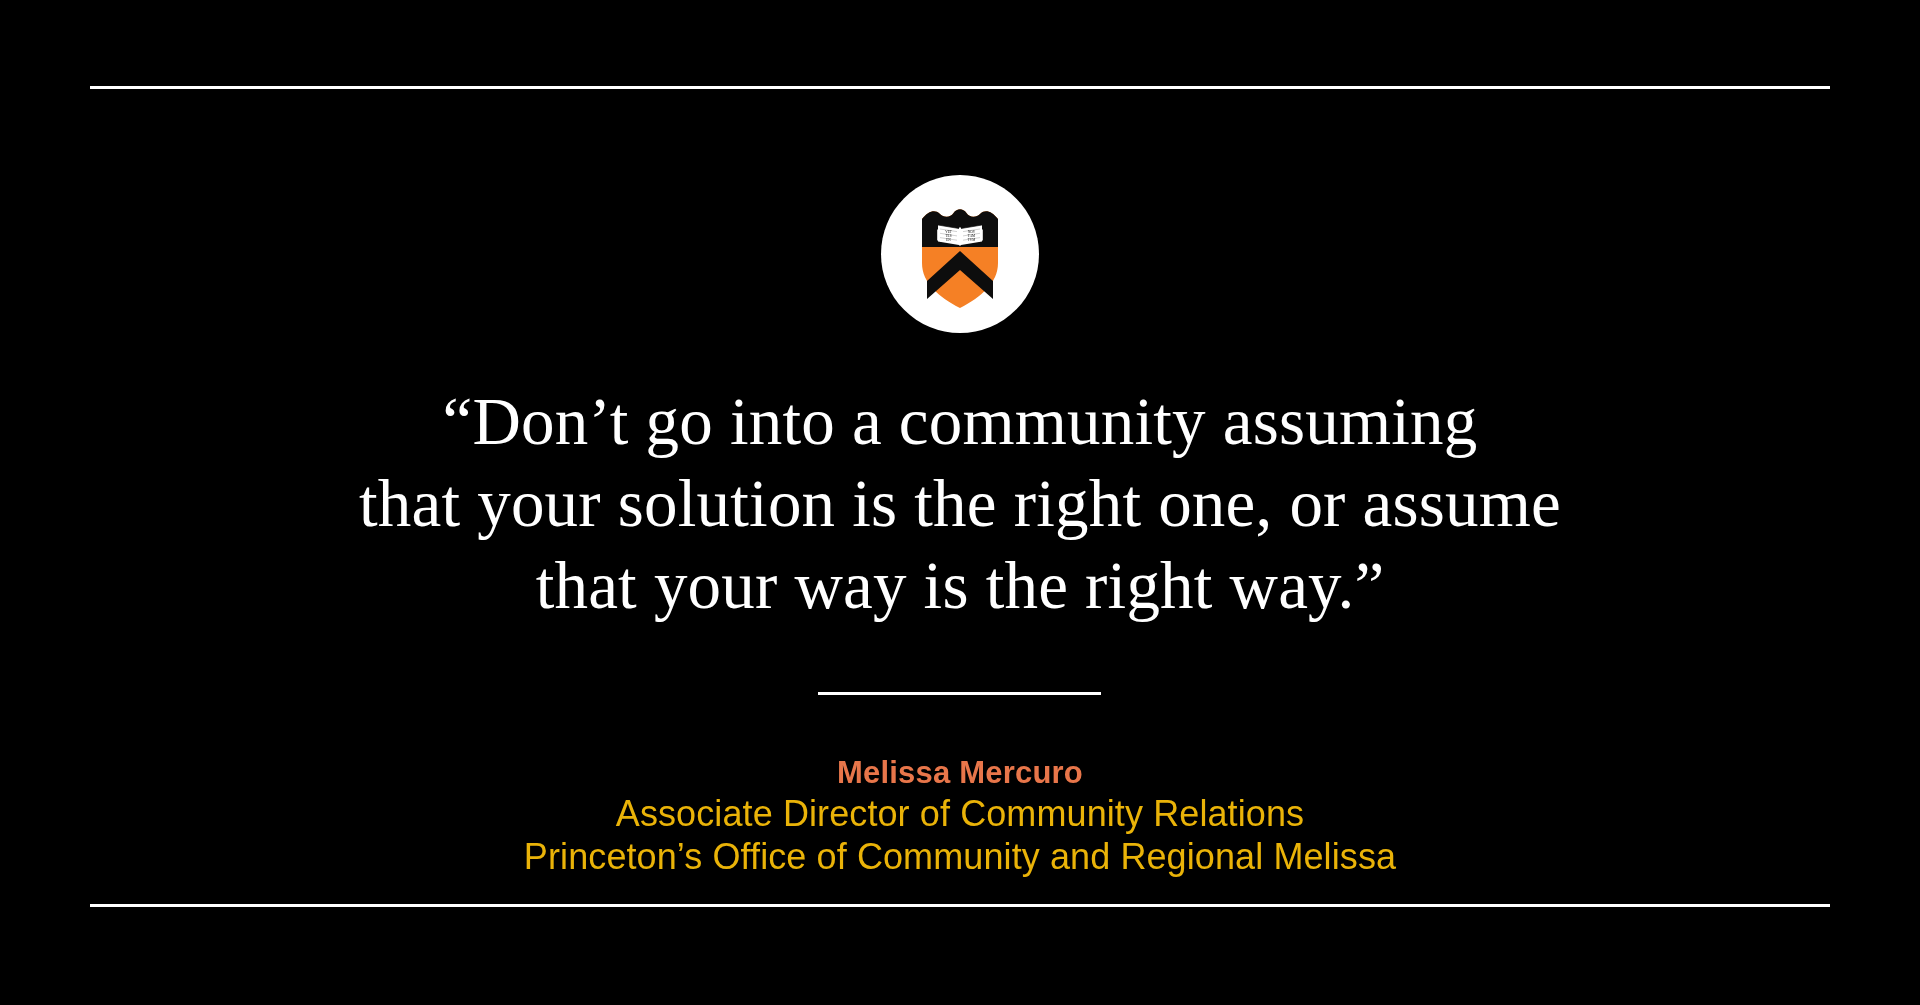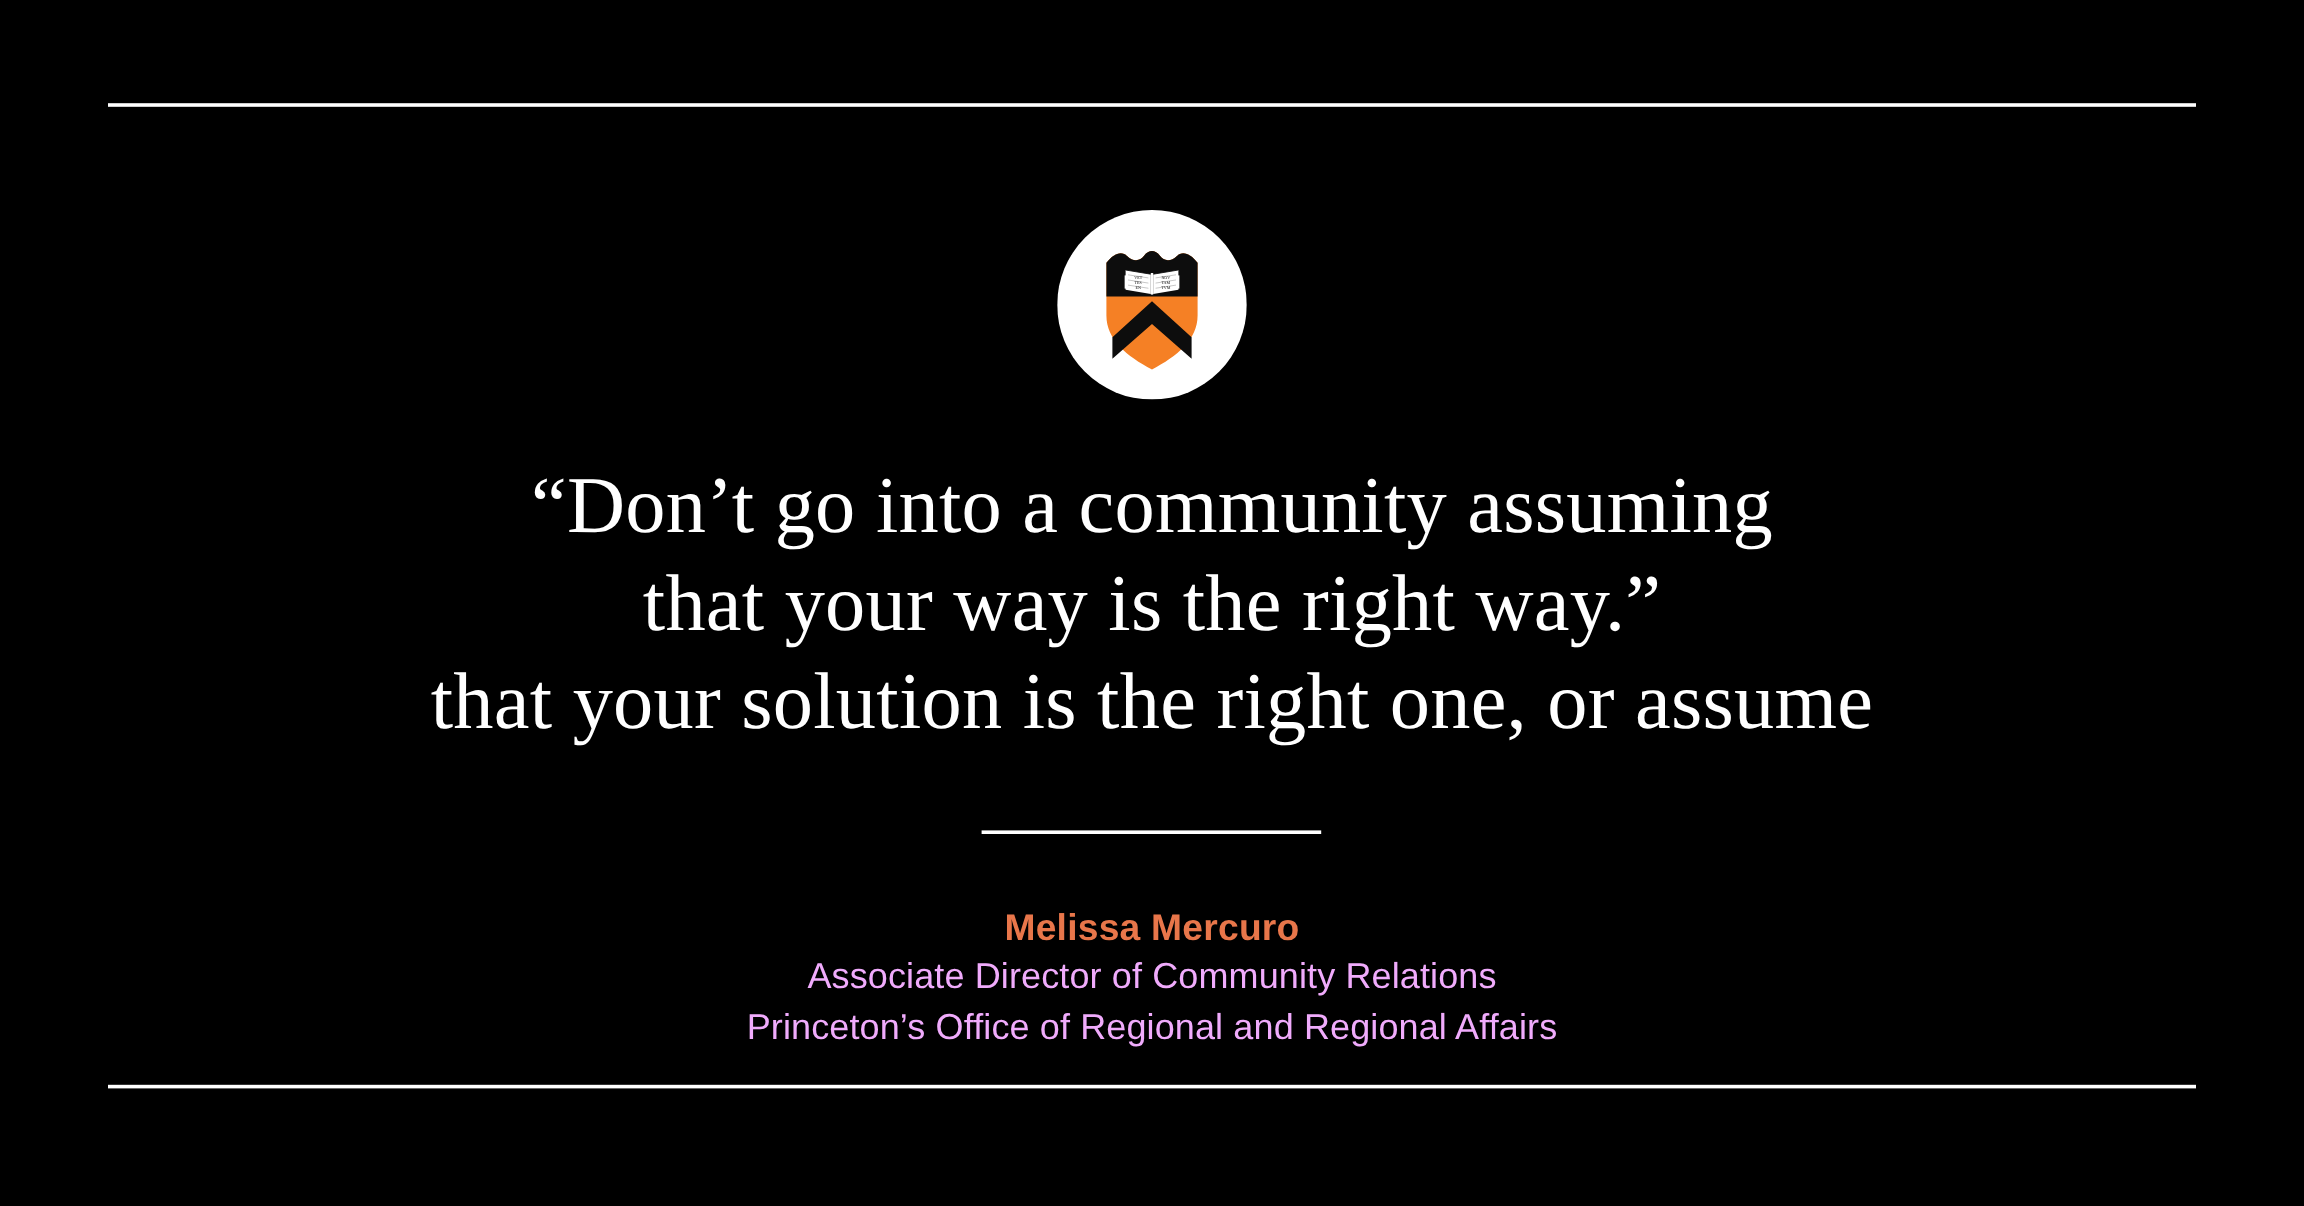--- a/index.html
+++ b/index.html
@@ -78,23 +78,23 @@
     font-family:"Liberation Sans Narrow","Liberation Sans", sans-serif;
     font-size:31px;
     font-weight:bold;
     color:#e8764a;
     line-height:38px;
     letter-spacing:0.2px;
   }
   .attrib-line {
     display:block;
     font-family:"Liberation Sans Narrow","Liberation Sans", sans-serif;
-    font-size:30px;
+    font-size:36px;
     font-weight:normal;
-    color:#f0abfc;
+    color:#eab308;
     line-height:43px;
     letter-spacing:0.1px;
   }
 </style>
 </head>
 <body>
 
 <div class="slide">
 
   <div class="rule-frame rule-top"></div>
@@ -153,27 +153,27 @@
 
       <rect x="78" y="52.5" width="2" height="18" fill="#ffffff"></rect>
 
       <rect x="56.2" y="54.5" width="2.2" height="11" fill="#ffffff"></rect>
       <rect x="99.6" y="54.5" width="2.2" height="11" fill="#ffffff"></rect>
     </svg>
   </div>
 
   <div class="quote">
     <span class="qline">“Don’t go into a community assuming</span>
+    <span class="qline">that your solution is the right one, or assume</span>
     <span class="qline">that your way is the right way.”</span>
-    <span class="qline">that your solution is the right one, or assume</span>
   </div>
 
   <div class="rule-divider"></div>
 
   <div class="attrib">
     <span class="attrib-name">Melissa Mercuro</span>
     <span class="attrib-line">Associate Director of Community Relations</span>
-    <span class="attrib-line">Princeton’s Office of Regional and Regional Affairs</span>
+    <span class="attrib-line">Princeton’s Office of Community and Regional Melissa</span>
   </div>
 
   <div class="rule-frame rule-bottom"></div>
 
 </div>
 
 </body></html>

